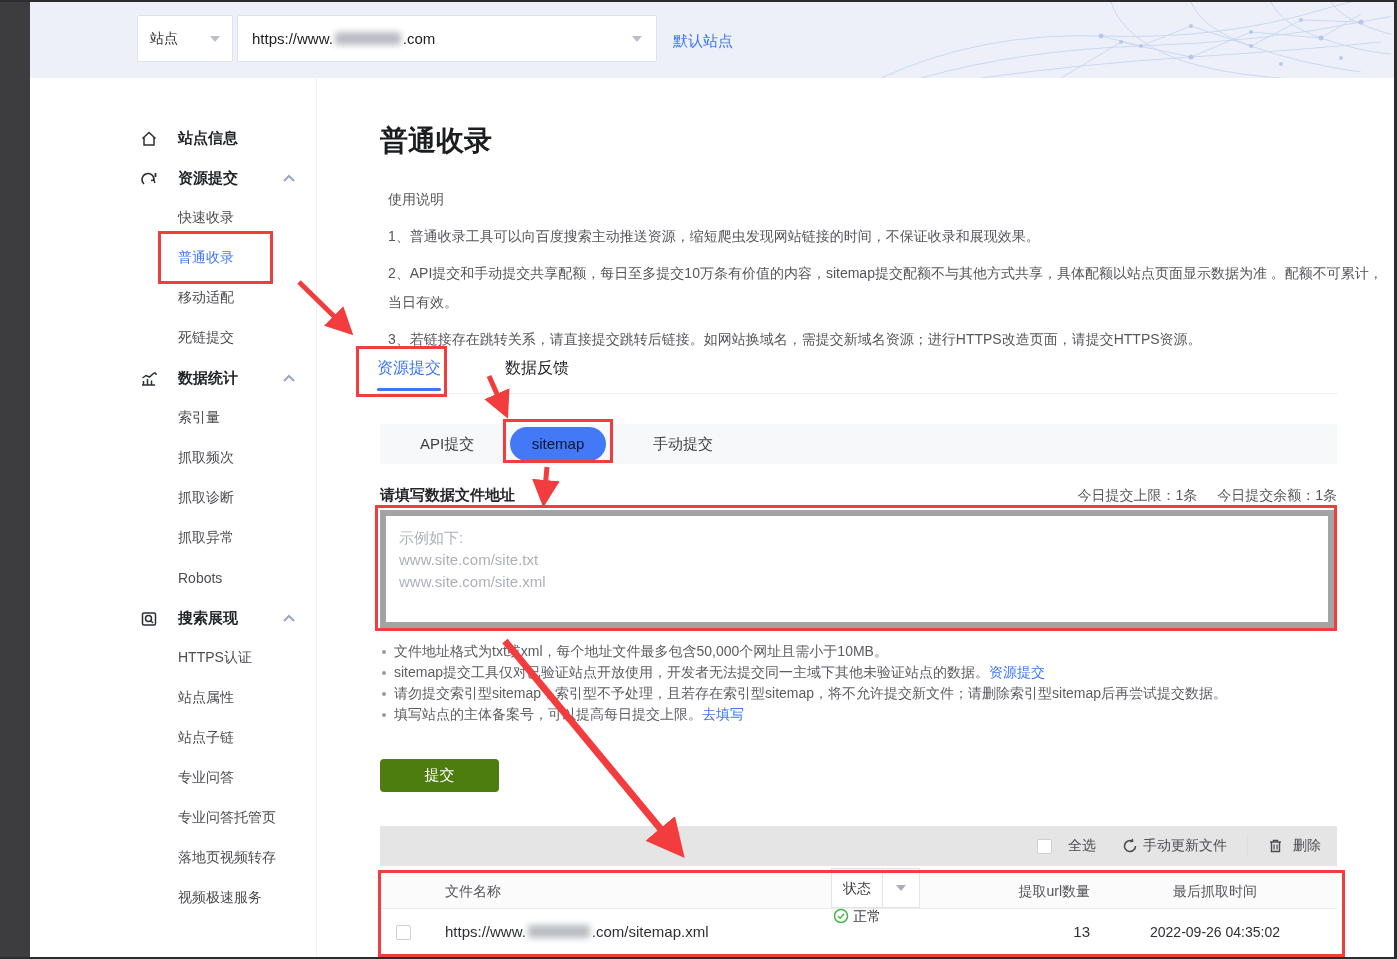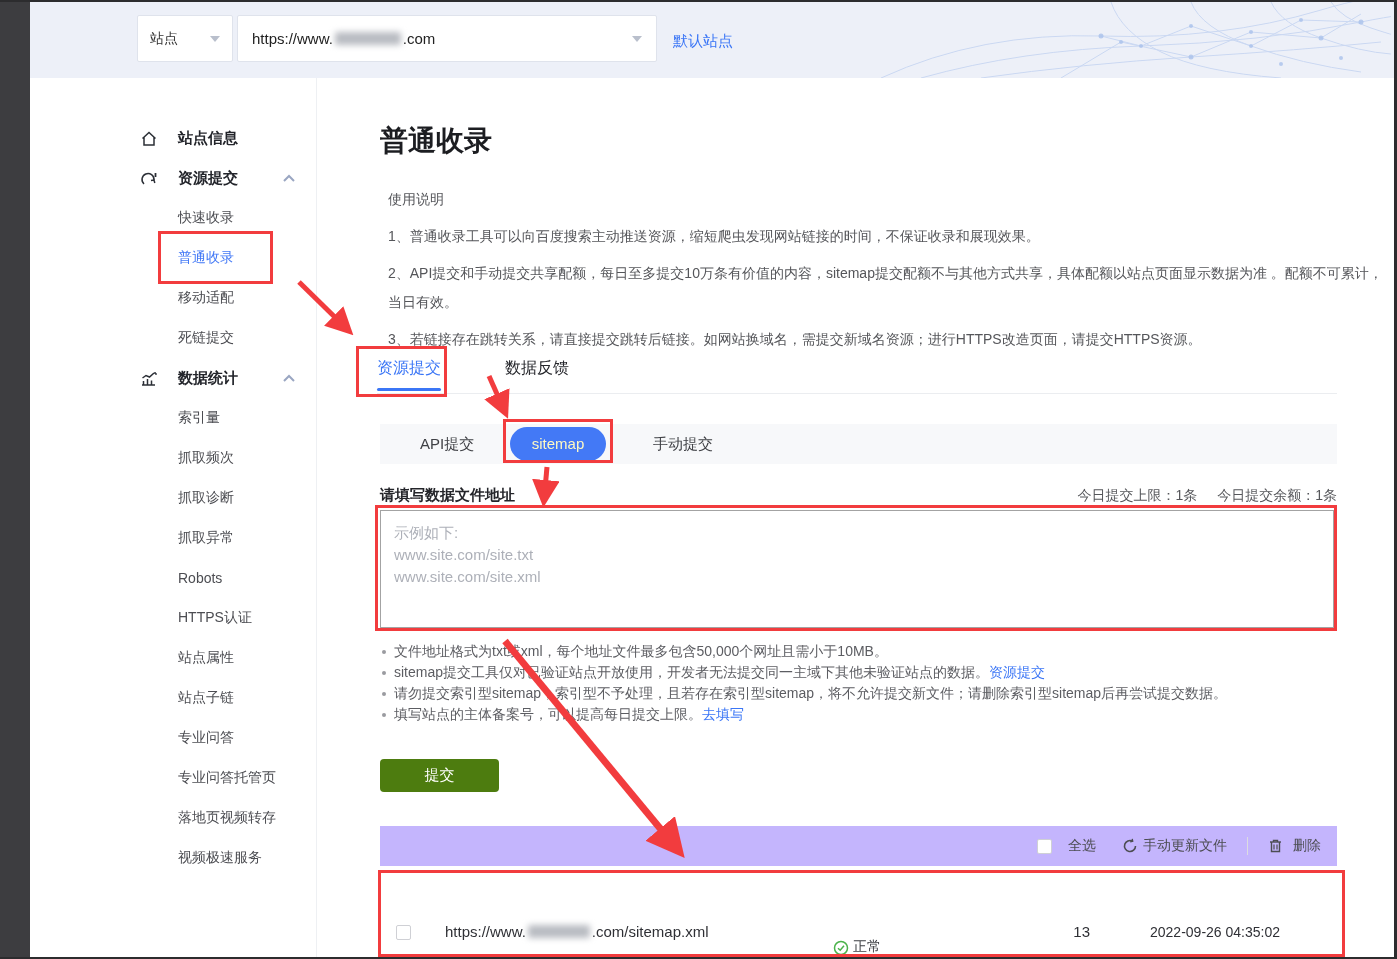--- a/index.html
+++ b/index.html
@@ -45,61 +45,61 @@
 
   .tabs-row{left:377px;top:352px;width:960px;height:41px;border-bottom:1px solid #ebedf0;}
   .tab{position:absolute;top:6px;font-size:16px;cursor:pointer;}
   .tab.active{color:#3b76f6;}
   .tab.inactive{color:#25262b;}
   .tab-underline{position:absolute;left:0px;top:36px;width:64px;height:3px;background:#3b76f6;border-radius:2px;}
 
   .subtab-bar{left:380px;top:424px;width:957px;height:40px;background:#f7f8fa;}
   .subtab{position:absolute;top:0;height:40px;line-height:40px;font-size:15px;color:#3f4045;cursor:pointer;}
   .subtab-pill{position:absolute;left:130px;top:3px;width:96px;height:34px;line-height:34px;border-radius:17px;
-    background:#4379f6;color:#fef9c3;text-align:center;font-size:15px;cursor:pointer;}
+    background:#4379f6;color:#0f172a;text-align:center;font-size:15px;cursor:pointer;}
 
   .form-label{left:380px;top:486px;font-size:15px;font-weight:bold;color:#24252a;}
   .quota{left:1000px;top:487px;width:337px;text-align:right;font-size:14px;color:#55565a;}
   .quota span{margin-left:16px;}
 
   .sitemap-input{left:380px;top:510px;width:954px;height:118px;box-sizing:border-box;
-    border:1px solid #a3a3a3;background:#fff;resize:none;outline:none;padding:11px 13px;
+    border:6px solid #a3a3a3;background:#fff;resize:none;outline:none;padding:11px 13px;
     font-size:15px;line-height:22px;color:#be185d;font-family:"Liberation Sans","DejaVu Sans",sans-serif;}
   .sitemap-input::placeholder{color:#adb0b8;}
 
   .notes{left:380px;top:641px;width:1000px;font-size:14px;color:#5c5d62;line-height:21px;}
   .notes .note{margin:0 0 0 0;padding-left:14px;position:relative;}
   .notes .note::before{content:"";position:absolute;left:2px;top:9px;width:4px;height:4px;border-radius:50%;background:#9a9ba0;}
   .note-link{color:#3b76f6;cursor:pointer;text-decoration:none;}
 
   .submit-btn{left:380px;top:759px;width:119px;height:33px;background:#4d7c0f;border:none;border-radius:4px;
     color:#fff;font-size:15px;cursor:pointer;font-family:inherit;}
 
-  .toolbar{left:380px;top:826px;width:957px;height:40px;background:#c4b5fd;display:flex;align-items:center;
+  .toolbar{left:380px;top:826px;width:957px;height:40px;background:#e5e5e5;display:flex;align-items:center;
     justify-content:flex-end;padding-right:16px;box-sizing:border-box;font-size:14px;color:#4c4d52;}
   .toolbar .cb{margin-right:16px;}
   .tb-item{display:flex;align-items:center;cursor:pointer;}
   .tb-sep{width:1px;height:18px;background:#dcdce0;margin:0 20px;}
   .cb{width:15px;height:15px;border:1px solid #cfd0d5;border-radius:2px;background:#fff;box-sizing:border-box;cursor:pointer;}
 
   .table{left:380px;top:874px;width:957px;height:83px;background:#fff;}
   .thead{position:absolute;left:0;top:0;width:100%;height:34px;background:#fbfbfc;border-bottom:1px solid #ececee;
     font-size:14px;color:#55565a;}
   .th-file{position:absolute;left:65px;top:0;line-height:34px;}
   .status-filter{position:absolute;left:451px;top:-6px;height:40px;background:#fff;border:1px solid #e3e4e8;
     display:flex;box-sizing:border-box;cursor:pointer;}
   .status-filter .sf-label{padding:0 11px;line-height:38px;font-size:14px;color:#3f4045;}
   .status-filter .sf-caret{width:36px;border-left:1px solid #e3e4e8;display:flex;align-items:center;justify-content:center;}
   .sf-caret .chev-down{border-top-color:#a9adb8;}
   .th-count{position:absolute;left:590px;top:0;width:120px;line-height:34px;text-align:right;}
   .th-time{position:absolute;left:755px;top:0;width:160px;line-height:34px;text-align:center;}
   .trow{position:absolute;left:0;top:34px;width:100%;height:48px;font-size:15px;color:#2f3035;}
   .trow .cb{position:absolute;left:16px;top:17px;}
   .td-file{position:absolute;left:65px;top:0;line-height:48px;}
-  .td-status{position:absolute;left:453px;top:0;height:48px;display:flex;align-items:flex-end;font-size:14px;color:#3f4045;}
+  .td-status{position:absolute;left:453px;top:0;height:48px;display:flex;align-items:flex-start;font-size:14px;color:#3f4045;}
   .td-status svg{margin-right:4px;}
   .td-count{position:absolute;left:590px;top:0;width:120px;line-height:48px;text-align:right;}
   .td-time{position:absolute;left:755px;top:0;width:160px;line-height:48px;text-align:center;font-size:14px;}
 
   
   .ann-box{position:absolute;border:3px solid #f23c3e;pointer-events:none;}
   .ann-svg{position:absolute;left:0;top:0;pointer-events:none;}
 </style>
 </head>
 <body>
@@ -205,20 +205,31 @@
     <div class="nav-row">
         <span class="nav-sub-label">抓取诊断</span>
       </div>
     <div class="nav-row">
         <span class="nav-sub-label">抓取异常</span>
       </div>
     <div class="nav-row">
         <span class="nav-sub-label">Robots</span>
       </div>
     <div class="nav-row">
+      <svg class="nicon" viewBox="0 0 18 18" fill="none" stroke="#2b2f36" stroke-width="1.5">
+          <rect x="2.5" y="3" width="13" height="12" rx="1.5"></rect>
+          <circle cx="8.5" cy="8.5" r="3"></circle>
+          <path d="M10.8,10.8 L13,13"></path>
+        </svg>
+      <span class="nav-group-label">搜索展现</span>
+      <svg class="nav-chev" width="14" height="9" viewBox="0 0 14 9" fill="none" stroke="#9aa6c2" stroke-width="2">
+          <path d="M2,7 L7,2 L12,7"></path>
+        </svg>
+    </div>
+    <div class="nav-row">
         <span class="nav-sub-label">HTTPS认证</span>
       </div>
     <div class="nav-row">
         <span class="nav-sub-label">站点属性</span>
       </div>
     <div class="nav-row">
         <span class="nav-sub-label">站点子链</span>
       </div>
     <div class="nav-row">
         <span class="nav-sub-label">专业问答</span>
@@ -292,20 +303,31 @@
           <path d="M2,4 h11"></path>
           <path d="M5.5,4 V2.5 h4 V4"></path>
           <path d="M3.5,4 V13.5 h8 V4"></path>
           <path d="M6,6.5 v5 M9,6.5 v5" stroke-width="1.2"></path>
         </svg>
       <span>删除</span>
     </span>
   </div>
 
   <div class="abs table">
+    <div class="thead">
+      <span class="th-file">文件名称</span>
+      <span class="th-count">提取url数量</span>
+      <span class="th-time">最后抓取时间</span>
+      <span class="status-filter">
+        <span class="sf-label">状态</span>
+        <span class="sf-caret">
+            <span class="chev-down"></span>
+          </span>
+      </span>
+    </div>
     <div class="trow">
       <span class="cb"></span>
       <span class="td-file">
         <span>https://www.</span><span class="blur-blob" style="width:62px;"></span><span>.com/sitemap.xml</span>
       </span>
       <span class="td-status">
         <svg width="16" height="16" viewBox="0 0 16 16" fill="none" stroke="#4bb34b" stroke-width="1.5">
             <circle cx="8" cy="8" r="6.5"></circle>
             <path d="M5,8.2 L7.2,10.2 L11,5.8"></path>
           </svg>

